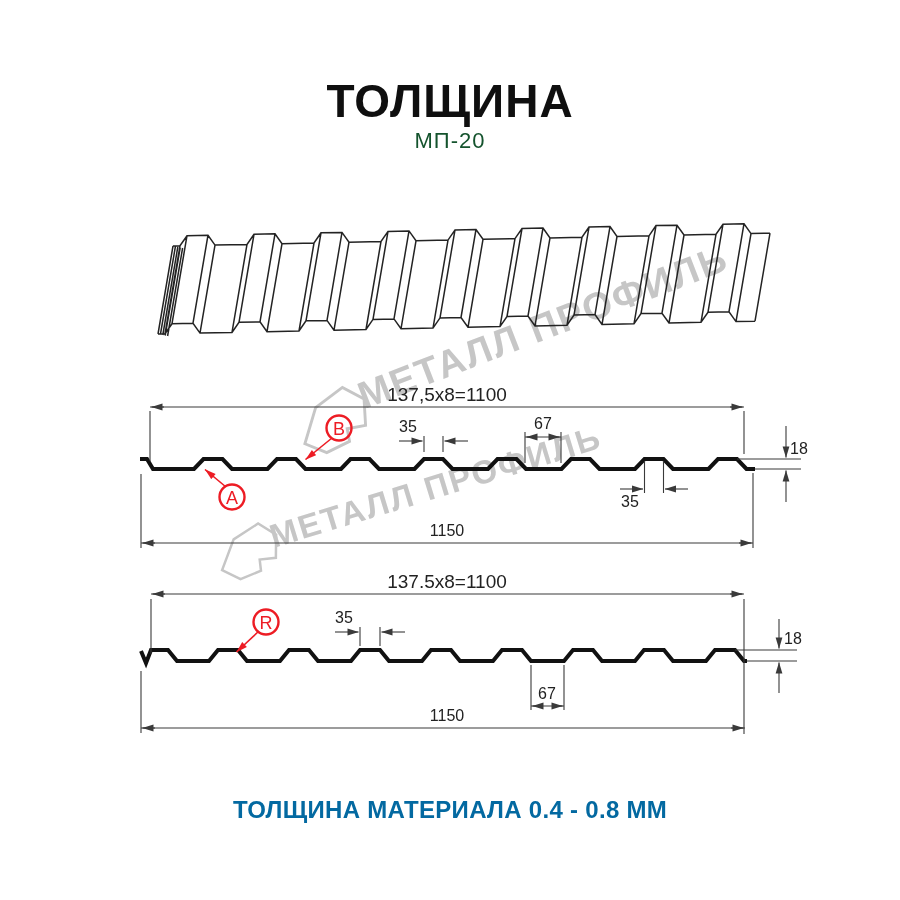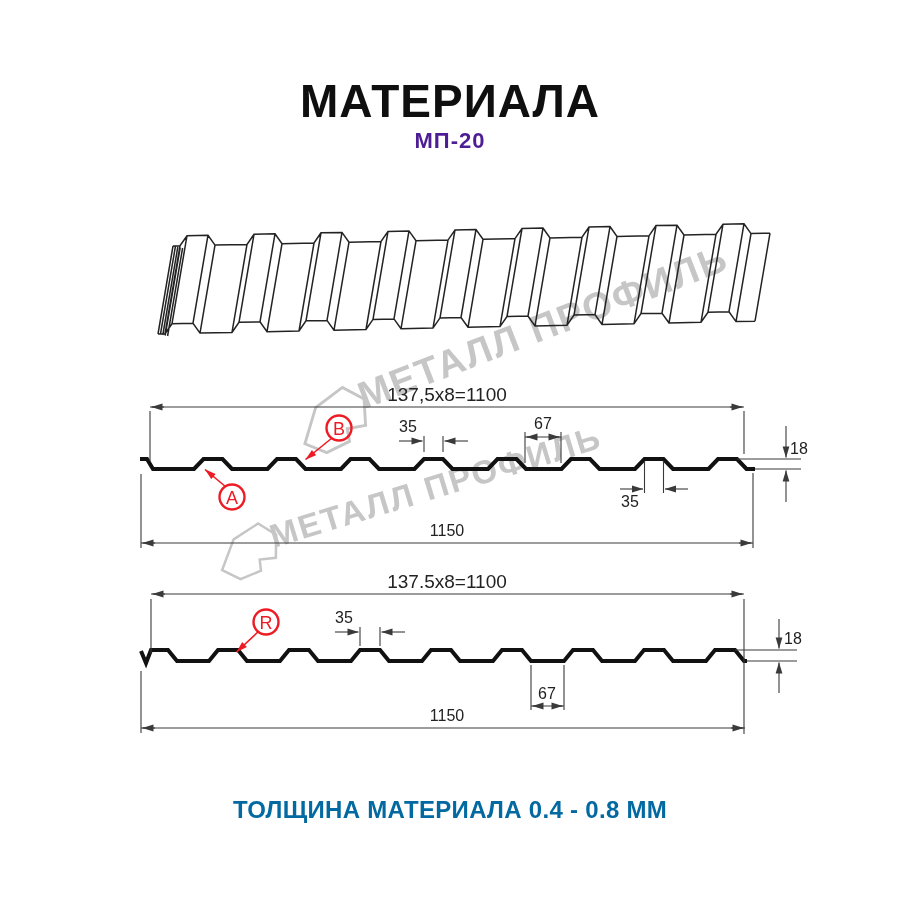--- a/index.html
+++ b/index.html
@@ -6,42 +6,42 @@
   body{
     width:900px;height:900px;background:#ffffff;position:relative;overflow:hidden;
     font-family:"Liberation Sans", sans-serif;
   }
   .page-title{
     position:absolute;left:0;top:74px;width:900px;text-align:center;
     font-size:46px;font-weight:700;letter-spacing:1px;color:#0f0f0f;
   }
   .page-subtitle{
     position:absolute;left:0;top:128px;width:900px;text-align:center;
-    font-size:22px;font-weight:700;letter-spacing:1px;color:#4c1d95;
+    font-size:22px;font-weight:400;letter-spacing:1px;color:#14532d;
   }
   .footer-text{
     position:absolute;left:0;top:796px;width:900px;text-align:center;
     font-size:24px;font-weight:700;letter-spacing:0.3px;color:#0369a1;
   }
   svg{position:absolute;left:0;top:0;}
   svg text{font-family:"Liberation Sans", sans-serif;fill:#222;}
   .dimtxt{font-size:16px;}
   .dimtxt-big{font-size:19px;}
   .dimline{stroke:#3a3a3a;stroke-width:1.1;fill:none;}
   .profline{stroke:#111;stroke-width:4;fill:none;stroke-linejoin:miter;}
   .isoline{stroke:#232323;stroke-width:1.5;fill:none;stroke-linejoin:miter;}
   .red{stroke:#ed1c24;fill:none;}
   .redtxt{fill:#ed1c24;font-size:18px;}
   .wmtxt{font-weight:700;fill:#c6c6c6;letter-spacing:2px;}
   .wmlogo{stroke:#c6c6c6;stroke-width:2.5;fill:none;stroke-linejoin:miter;}
 </style>
 </head>
 <body>
 
-<div class="page-title">МАТЕРИАЛА</div>
+<div class="page-title">ТОЛЩИНА</div>
 <div class="page-subtitle">МП-20</div>
 
 <svg width="900" height="900" viewBox="0 0 900 900">
   <defs>
     <marker id="arD" markerUnits="userSpaceOnUse" markerWidth="12" markerHeight="8" refX="11.3" refY="3.8" orient="auto">
       <path d="M11.5,3.8 L0.3,0.4 L0.3,7.2 Z" fill="#3a3a3a"></path>
     </marker>
     <marker id="arR" markerUnits="userSpaceOnUse" markerWidth="12" markerHeight="8" refX="11.3" refY="3.8" orient="auto">
       <path d="M11.5,3.8 L0.3,0.4 L0.3,7.2 Z" fill="#ed1c24"></path>
     </marker>

